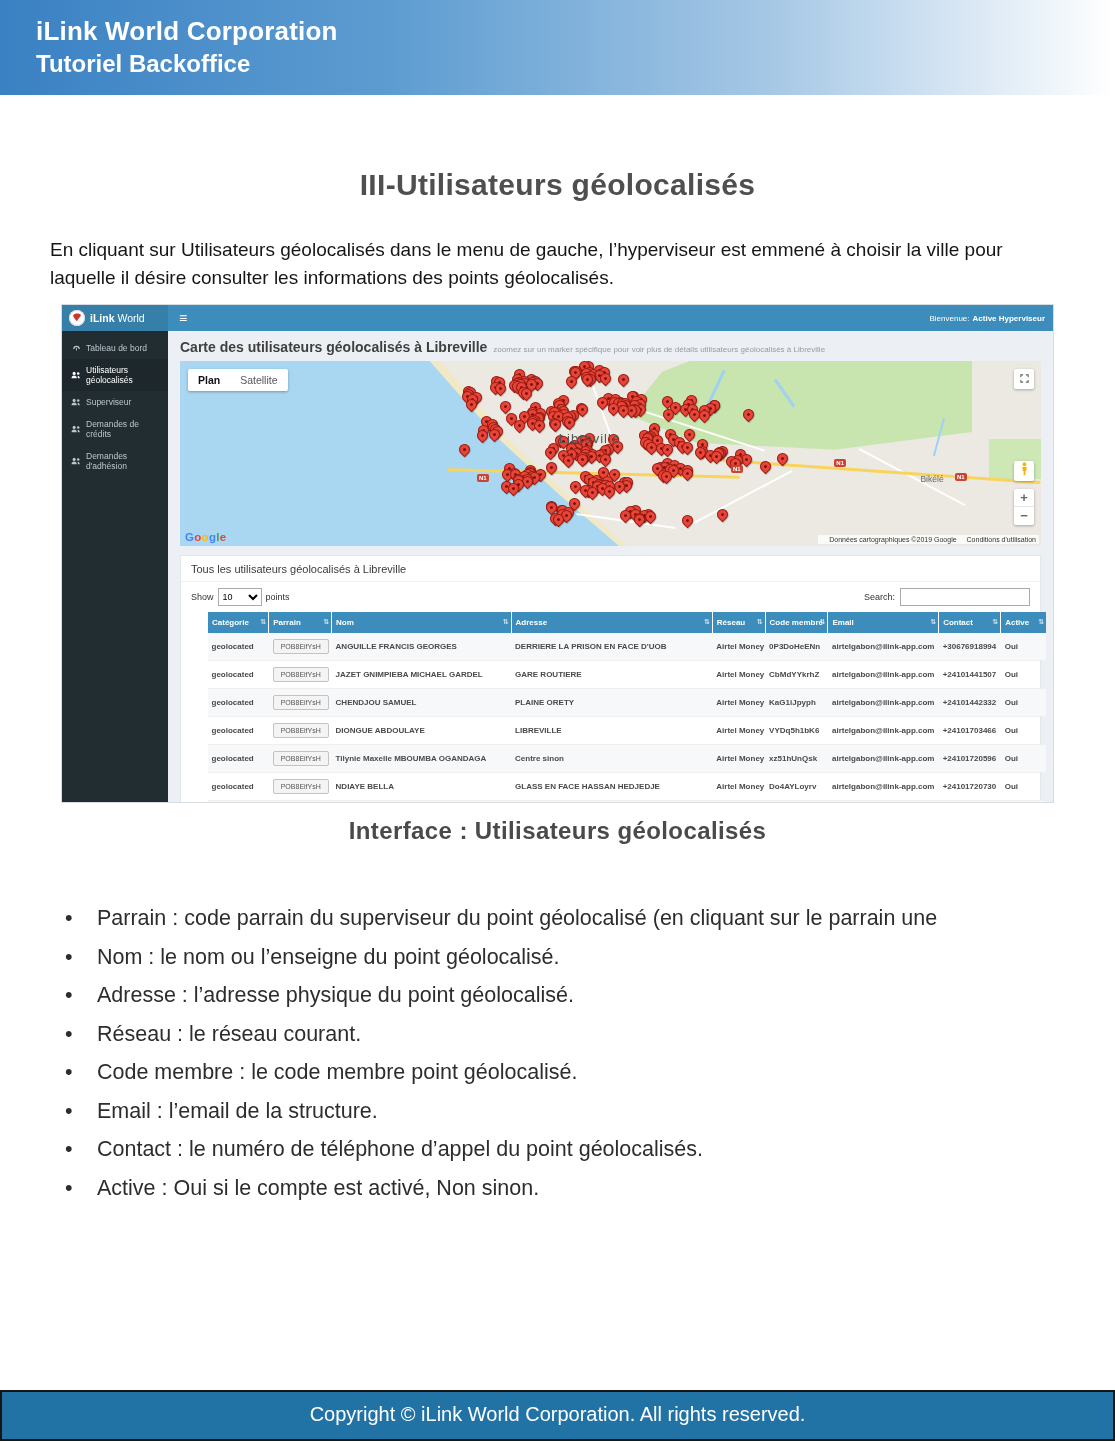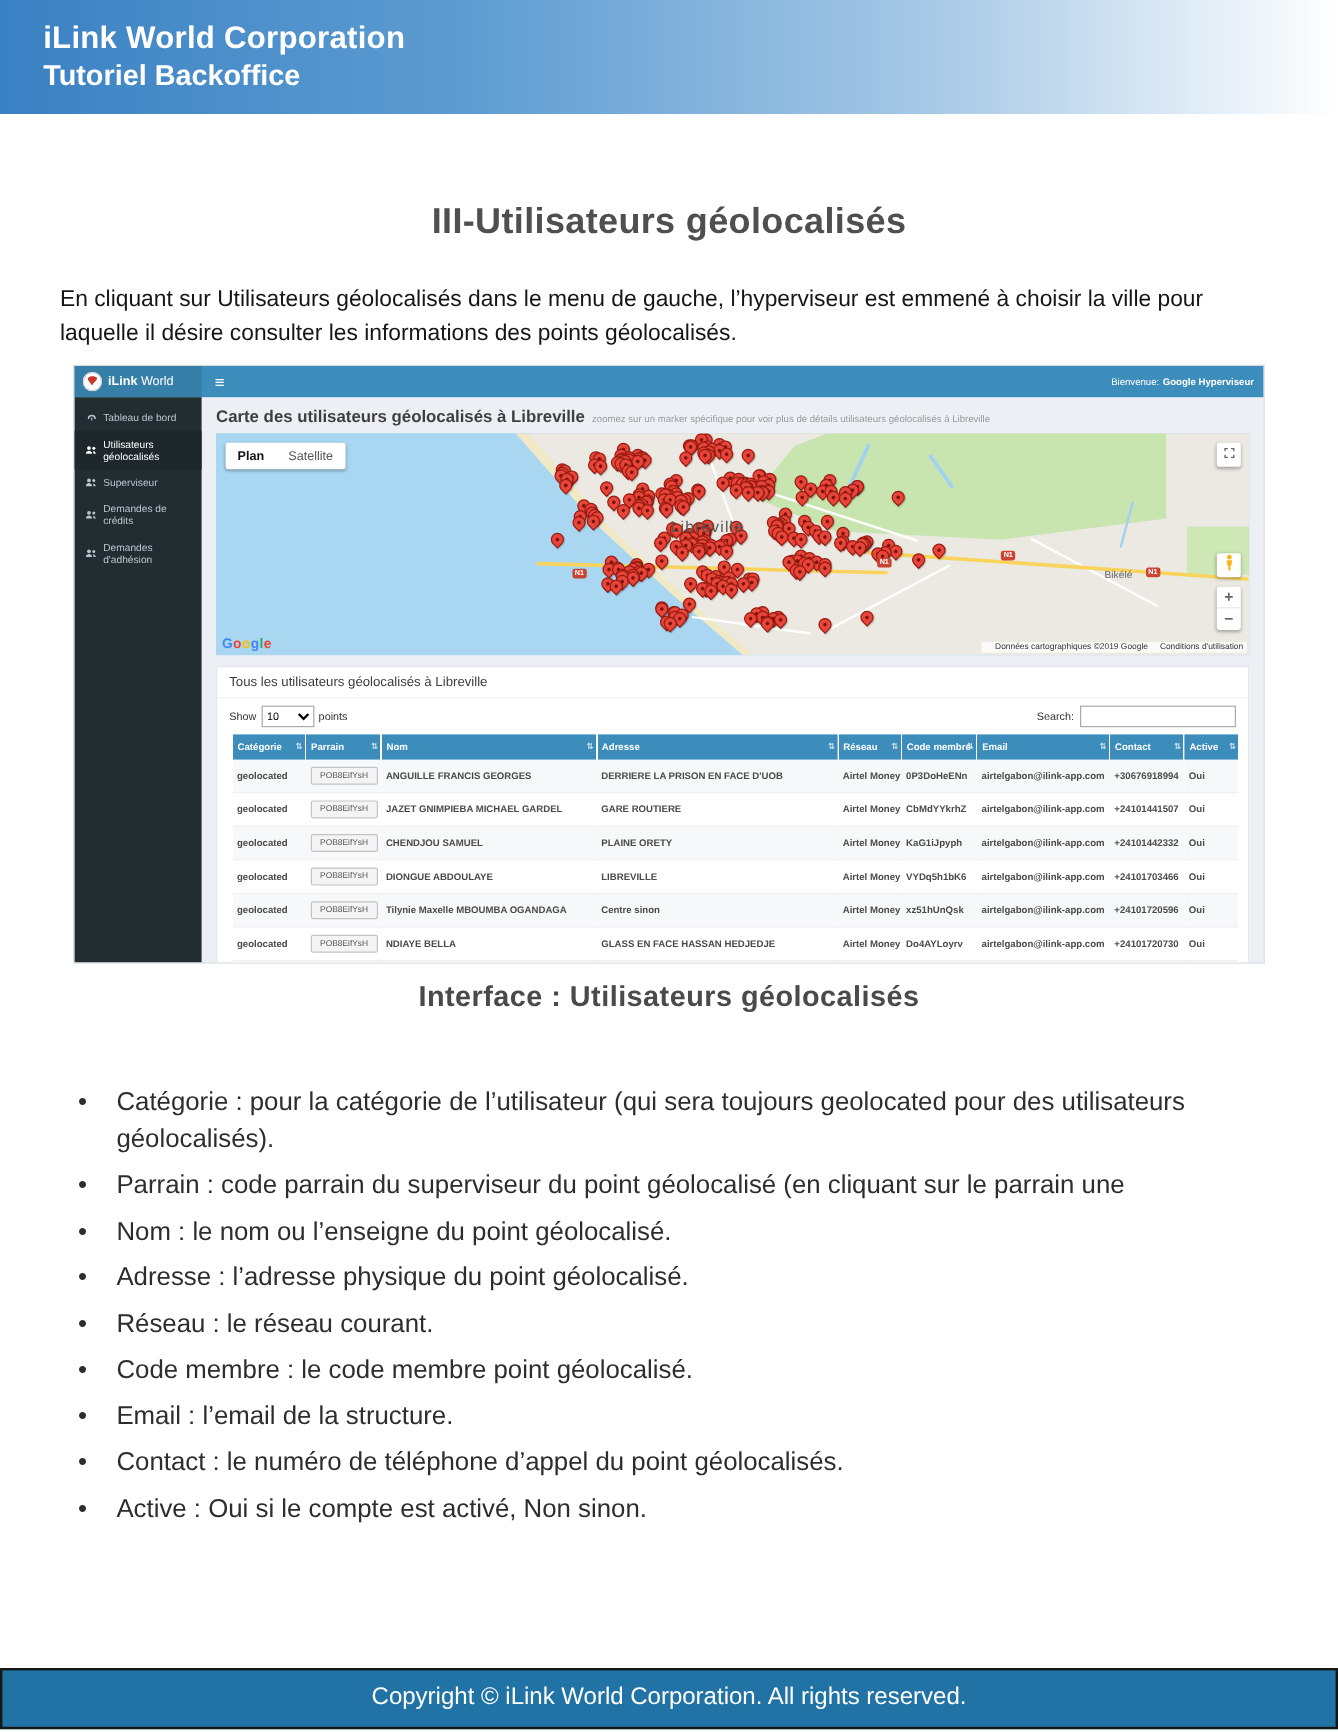--- a/index.html
+++ b/index.html
@@ -106,21 +106,21 @@
   .attrib { position:absolute; right:2px; bottom:2px; font-size:7px; color:#333;
     background:rgba(255,255,255,.75); padding:1px 3px; z-index:600; }
   .attrib span { margin-left:8px; }
 
   .card { margin-top:9px; background:#fff; border:1px solid #e3e7ea; }
   .card-title { padding:7px 10px 6px 10px; font-size:11px; color:#3b3b3b; border-bottom:1px solid #f2f2f2; }
   .controls { display:flex; justify-content:space-between; align-items:center; padding:6px 10px; font-size:9px; color:#333; }
   .controls select { width:44px; height:18px; font-size:9px; margin:0 4px; border:1px solid #aaa; background:#fff; }
   .controls .search input { width:130px; height:18px; border:1px solid #aaa; margin-left:5px; font-size:9px; padding:0 3px; }
 
-  table.data { width:calc(100% - 20px); margin:0 10px 0 12px; border-collapse:collapse; table-layout:fixed; }
+  table.data { width:calc(100% - 20px); margin:0 10px 0 26px; border-collapse:collapse; table-layout:fixed; }
   table.data th { background:#3c8dbc; color:#fff; font-size:8px; font-weight:700; text-align:left;
     padding:6px 4px; border-left:1px solid rgba(255,255,255,.15); cursor:pointer; position:relative; }
   table.data th .sort { position:absolute; right:2px; top:6px; font-family:"DejaVu Sans",sans-serif;
     font-size:7px; opacity:.75; }
   table.data td { font-size:8px; font-weight:700; color:#4a4a4a; padding:6px 4px;
     border-bottom:1px solid #efefef; overflow:hidden; white-space:nowrap; }
   table.data tbody tr:nth-child(odd) { background:#f7f8f9; }
   .parrain-btn { font-size:7px; padding:3px 7px; border:1px solid #c3c3c3; background:#f4f4f4;
     color:#555; border-radius:2px; cursor:pointer; }
 </style>
@@ -144,21 +144,21 @@
           <circle cx="8" cy="8" r="8" fill="#fff"></circle>
           <path d="M4 5.2c2-2.2 6-2.2 8-.2-.8 3-3 3.2-4 6.2-2-2.2-3.2-3.2-4-6z" fill="#c9362c"></path>
           <circle cx="8" cy="8" r="7.5" fill="none" stroke="#d7d7d7"></circle>
         </svg>
       </span>
       <span class="btxt"><b>iLink</b><span> World</span></span>
     </div>
     <div class="hamburger">≡</div>
     <div class="nav-right">
       <span>Bienvenue:</span>
-      <b>Google Hyperviseur</b>
+      <b>Active Hyperviseur</b>
     </div>
   </div>
 
   <div class="app-row">
     <div class="sidebar">
         <div class="sb-item">
           <span class="sb-ic">
             <svg width="9" height="9" viewBox="0 0 16 16">
               <path d="M8 3a6 6 0 0 1 6 6h-2.2a3.8 3.8 0 0 0-7.6 0H2a6 6 0 0 1 6-6z"></path>
               <rect x="7.2" y="7" width="1.6" height="4.5"></rect>
@@ -660,23 +660,20 @@
       </div>
     </div>
   </div>
 </div>
 
 <div class="doc-caption">Interface : Utilisateurs géolocalisés</div>
 
 <div class="doc-body">
   <ul id="bullets">
       <li>
-        <div>Catégorie : pour la catégorie de l’utilisateur (qui sera toujours geolocated pour des utilisateurs géolocalisés).</div>
-      </li>
-      <li>
         <div>Parrain : code parrain du superviseur du point géolocalisé (en cliquant sur le parrain une</div>
       </li>
       <li>
         <div>Nom : le nom ou l’enseigne du point géolocalisé.</div>
       </li>
       <li>
         <div>Adresse : l’adresse physique du point géolocalisé.</div>
       </li>
       <li>
         <div>Réseau : le réseau courant.</div>

